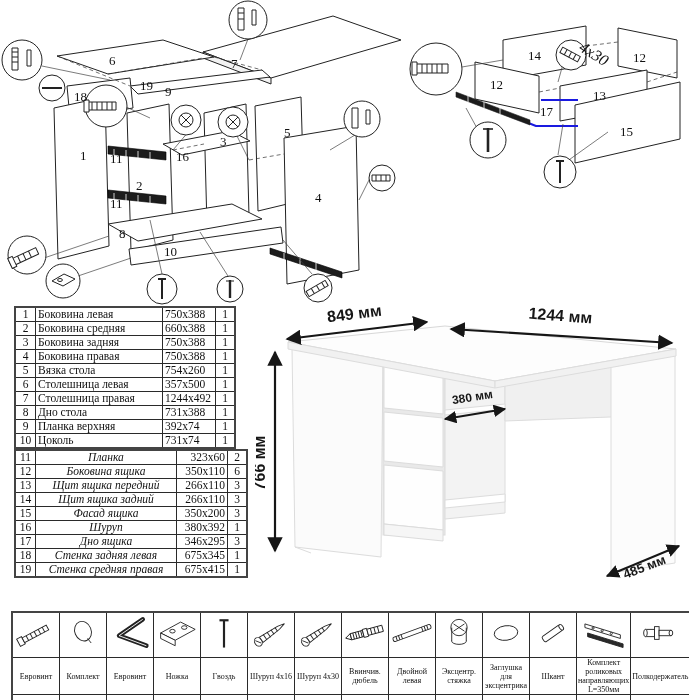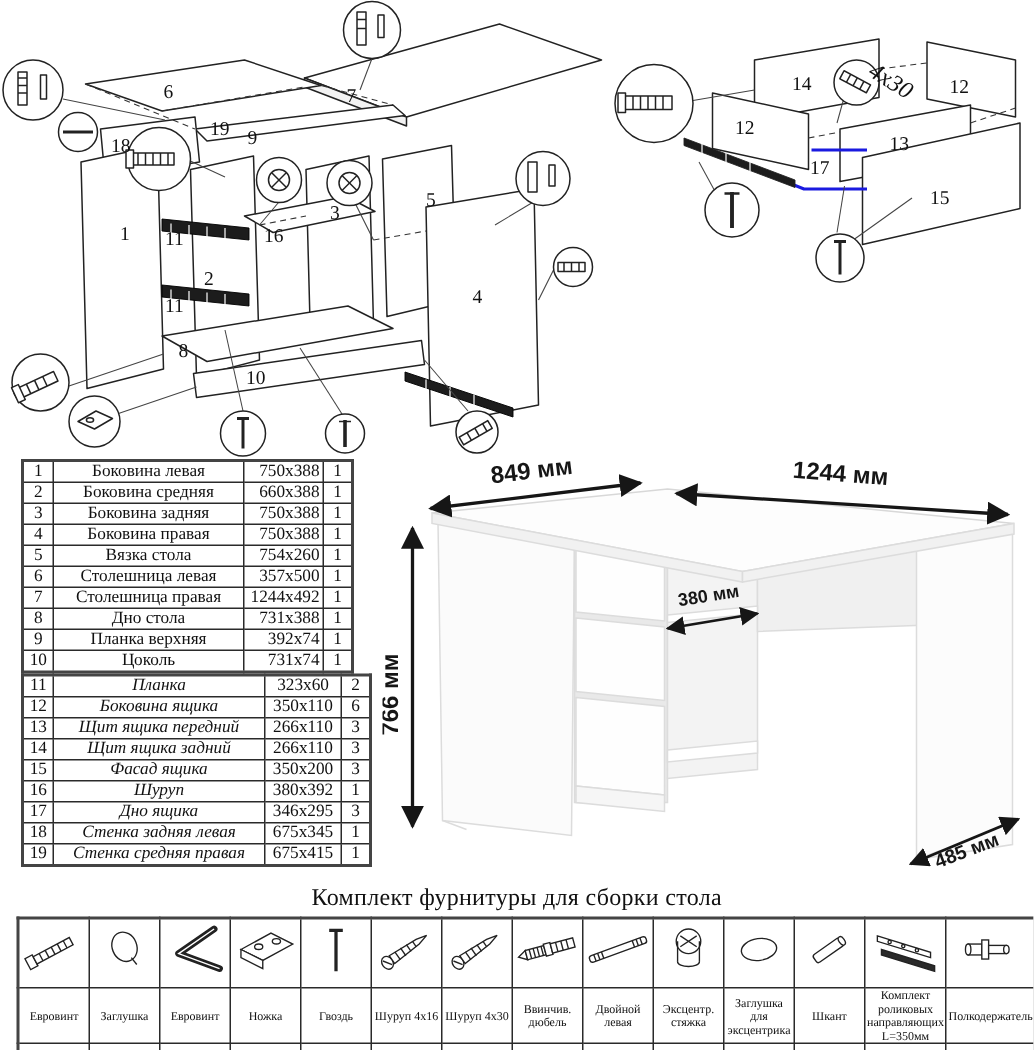--- a/index.html
+++ b/index.html
@@ -9,24 +9,24 @@
   .diag-num{font-size:13px;fill:#111;}
   .dim-label{font-family:"Liberation Sans",sans-serif;font-weight:700;fill:#161616;}
 
   
   .parts-wrap{position:absolute;left:14px;top:306px;}
   table.parts{border-collapse:collapse;table-layout:fixed;}
   table.parts td{border:1px solid #2a2a2a;font-size:11.5px;line-height:13px;height:13px;
                  padding:0 2px;white-space:nowrap;overflow:hidden;}
   table.parts{border:2px solid #444;}
   td.c-num{width:15px;text-align:center;}
-  table#parts-t1 td.c-name{width:122px;text-align:center;}
+  table#parts-t1 td.c-name{width:122px;text-align:left;}
   table#parts-t2 td.c-name{width:136px;text-align:center;font-style:italic;}
-  table#parts-t1 td.c-size{width:48px;text-align:right;}
-  table#parts-t2 td.c-size{width:46px;text-align:center;}
+  table#parts-t1 td.c-size{width:48px;text-align:left;}
+  table#parts-t2 td.c-size{width:46px;text-align:right;}
   td.c-qty{width:14px;text-align:center;}
 
   
   .hw-title{position:absolute;left:0;top:590px;width:689px;text-align:center;
             font-size:16px;letter-spacing:.2px;}
   .hw-wrap{position:absolute;left:11px;top:611px;}
   table.hw{border-collapse:collapse;table-layout:fixed;border:2px solid #444;}
   table.hw td{border:1px solid #2a2a2a;text-align:center;vertical-align:middle;padding:0 1px;}
   tr.hw-icons td{height:44px;}
   tr.hw-names td{height:24px;font-size:8px;line-height:9px;}
@@ -409,21 +409,20 @@
     </g>
     <g>
       <text class="dim-label" font-size="16" text-anchor="middle" transform="translate(100,24) rotate(-7)">849 мм</text>
       <text class="dim-label" font-size="16" text-anchor="middle" transform="translate(305,26) rotate(4.5)">1244 мм</text>
       <text class="dim-label" font-size="16" text-anchor="middle" transform="translate(10,168) rotate(-90)">766 мм</text>
       <text class="dim-label" font-size="12" text-anchor="middle" transform="translate(218,106) rotate(-9)">380 мм</text>
       <text class="dim-label" font-size="13" text-anchor="middle" transform="translate(391,276) rotate(-21)">485 мм</text>
     </g>
   </svg>
 
-  <div class="hw-title">Комплект фурнитуры для сборки стола</div>
   <div class="hw-wrap">
     <table class="hw">
       <colgroup id="hw-cols">
           <col style="width: 48px;">
           <col style="width: 36px;">
           <col style="width: 46px;">
           <col style="width: 44px;">
           <col style="width: 30px;">
           <col style="width: 26px;">
           <col style="width: 26px;">
@@ -556,21 +555,21 @@
                   <rect x="8" y="18" width="10" height="8"></rect>
                   <ellipse cx="8" cy="22" rx="2" ry="4"></ellipse>
                   <rect x="18" y="15" width="5" height="14"></rect>
                   <rect x="23" y="19" width="13" height="6"></rect>
                   <ellipse cx="36" cy="22" rx="2" ry="3"></ellipse>
                 </g>
               </svg></td>
           </tr>
         <tr class="hw-names" id="hw-row-names">
             <td>Евровинт</td>
-            <td>Заглушка</td>
+            <td>Комплект</td>
             <td>Евровинт</td>
             <td>Ножка</td>
             <td>Гвоздь</td>
             <td>Шуруп 4x16</td>
             <td>Шуруп 4x30</td>
             <td>Ввинчив. дюбель</td>
             <td>Двойной левая</td>
             <td>Эксцентр. стяжка</td>
             <td>Заглушка для эксцентрика</td>
             <td>Шкант</td>

